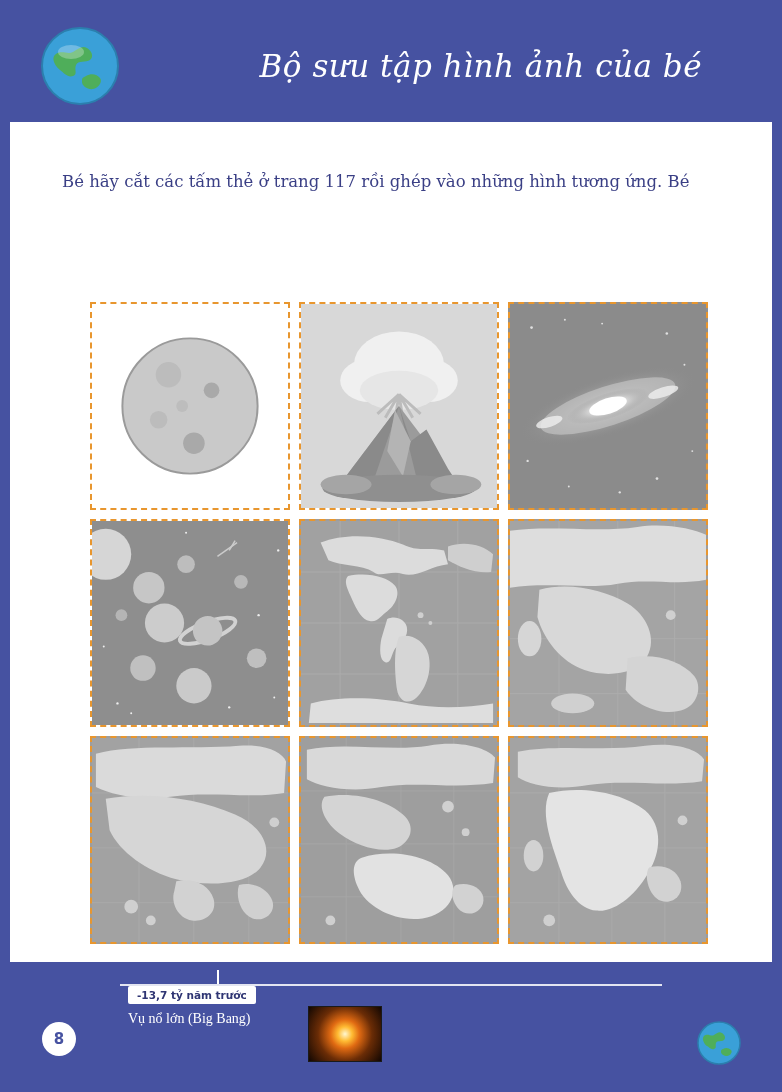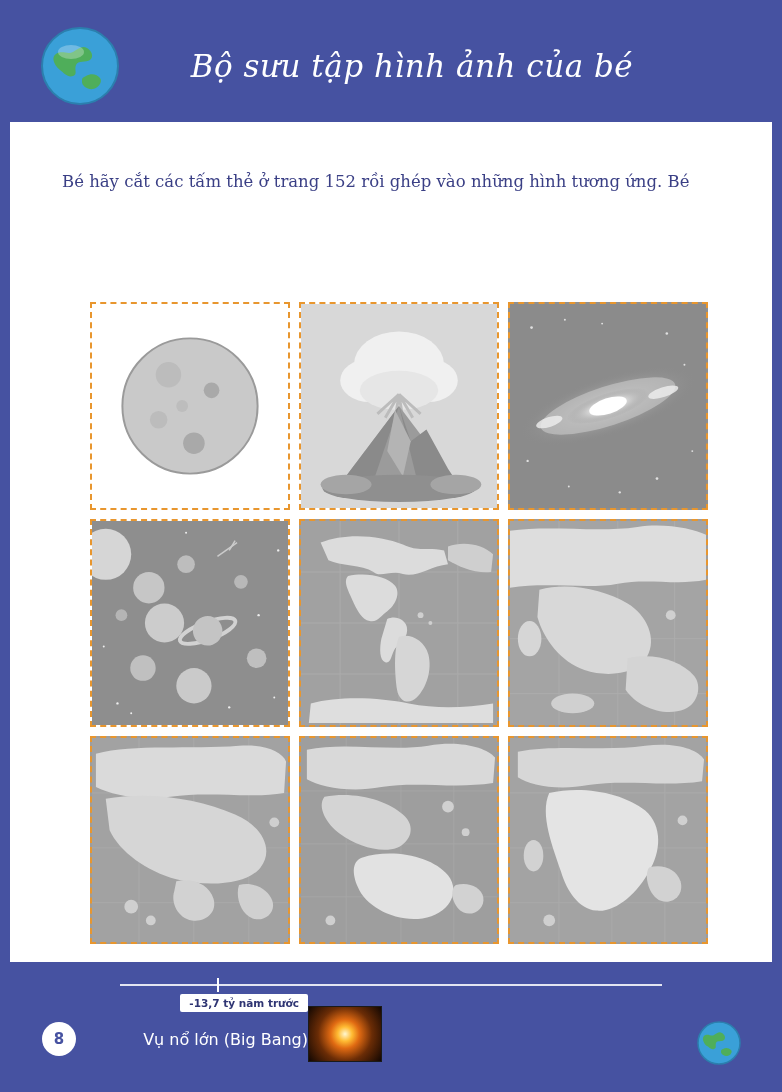--- a/index.html
+++ b/index.html
@@ -34,21 +34,21 @@
   }
   .header-globe {
     margin-left: 28px;
     width: 84px;
     height: 84px;
     flex: none;
     position: relative;
   }
   .header-title {
     flex: 1;
-    text-align: center;
+    text-align: right;
     color: #ffffff;
     font-size: 31px;
     font-family: "DejaVu Serif", serif;
     font-style: italic;
     letter-spacing: 0.5px;
     padding-right: 70px;
   }
   
   .instruction {
     position: absolute;
@@ -111,45 +111,46 @@
     position: absolute;
     left: 110px;
     right: 110px;
     top: 22px;
     height: 2px;
     background: #ffffff;
     opacity: 0.85;
   }
   .tl-item {
     position: absolute;
-    top: 16px;
-    text-align: right;
+    top: 8px;
+    text-align: left;
   }
   .tl-tick {
     width: 2px;
     height: 14px;
     background: #ffffff;
     margin: 0 auto 0 auto;
   }
   .tl-label {
     display: inline-block;
     background: #ffffff;
     color: #2f3573;
     font-size: 10.5px;
     font-weight: bold;
     padding: 3px 9px;
     border-radius: 2px;
     white-space: nowrap;
   }
   .tl-sub {
     display: block;
     color: #ffffff;
-    font-size: 16px;
-    margin-top: 18px;
+    font-size: 14px;
+    margin-top: 7px;
     white-space: nowrap;
+    font-family: Liberation Serif, serif;
   }
   .footer-photo {
     position: absolute;
     left: 298px;
     bottom: 20px;
     width: 72px;
     height: 54px;
     background: radial-gradient(circle at 50% 50%, #fff7d0 0%, #ffbb33 16%, #e06a12 32%, #6a2c06 60%, #120702 100%);
     border: 1px solid #1a1a1a;
   }
@@ -175,21 +176,21 @@
         <circle cx="42" cy="42" r="38" fill="none" stroke="#2b7fae" stroke-width="2"></circle>
         <path d="M18 30c6-4 12 1 17-2s9-7 14-4 7 9 3 12-12 0-14 5 2 9-3 11-9-3-13-6-10-12-4-16z" fill="#4fae5a"></path>
         <path d="M48 52c5-3 11-2 14 2s-2 10-7 11-11-3-11-7 0-4 4-6z" fill="#4fae5a"></path>
         <ellipse cx="33" cy="28" rx="13" ry="7" fill="#ffffff" opacity="0.28"></ellipse>
       </svg>
     </div>
     <div class="header-title">Bộ sưu tập hình ảnh của bé</div>
   </div>
 
   <div class="instruction">
-    <div>Bé hãy cắt các tấm thẻ ở trang 152 rồi ghép vào những hình tương ứng. Bé</div>
+    <div>Bé hãy cắt các tấm thẻ ở trang 117 rồi ghép vào những hình tương ứng. Bé</div>
   </div>
 
   <div class="grid">
 
     <div class="card">
       <div class="art">
         <svg viewBox="0 0 200 208" width="100%" height="100%" preserveAspectRatio="xMidYMid meet">
           <rect width="200" height="208" fill="#ffffff"></rect>
           <circle cx="100" cy="104" r="69" fill="#c9c9c9"></circle>
           <path d="M100 35a69 69 0 0 1 0 138 58 58 0 0 0 0-138z" fill="#b0b0b0"></path>

